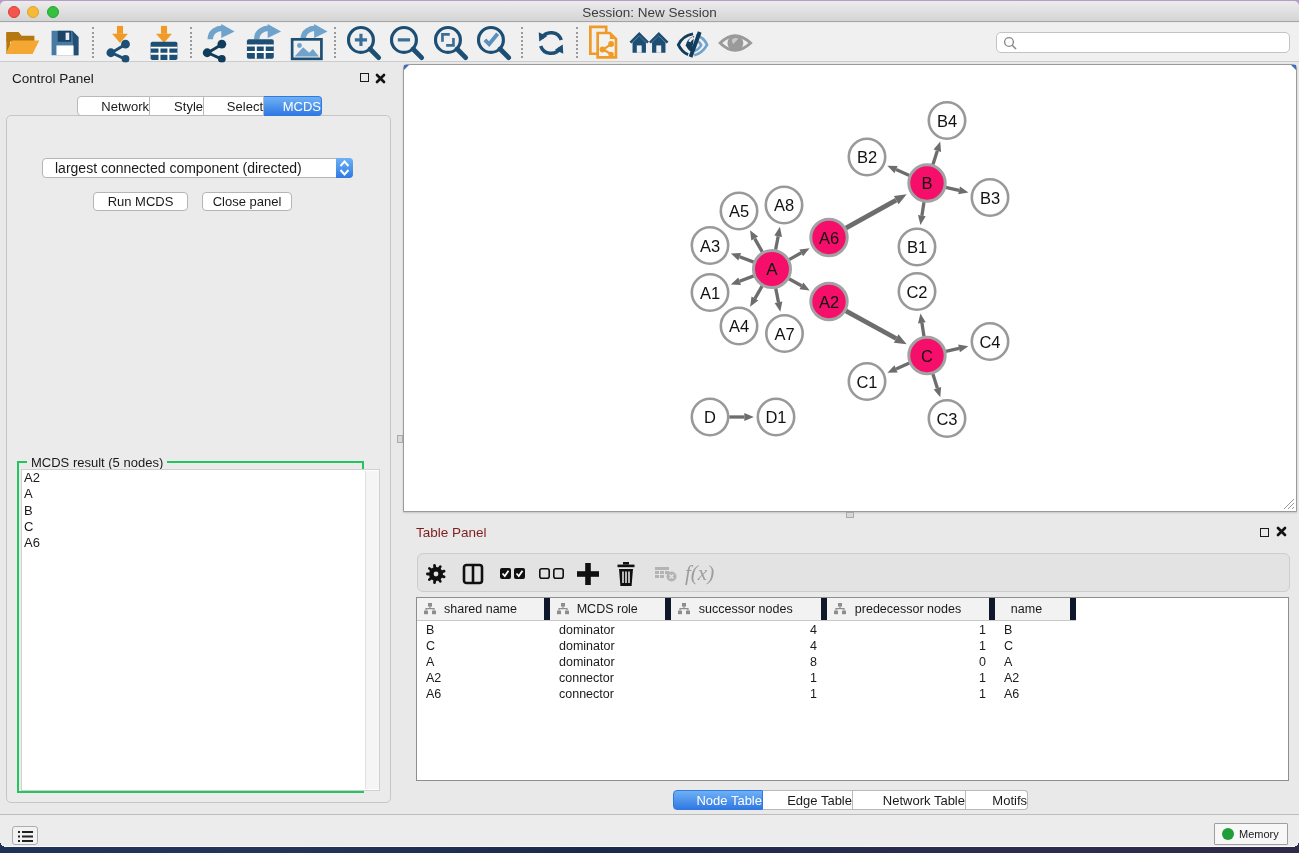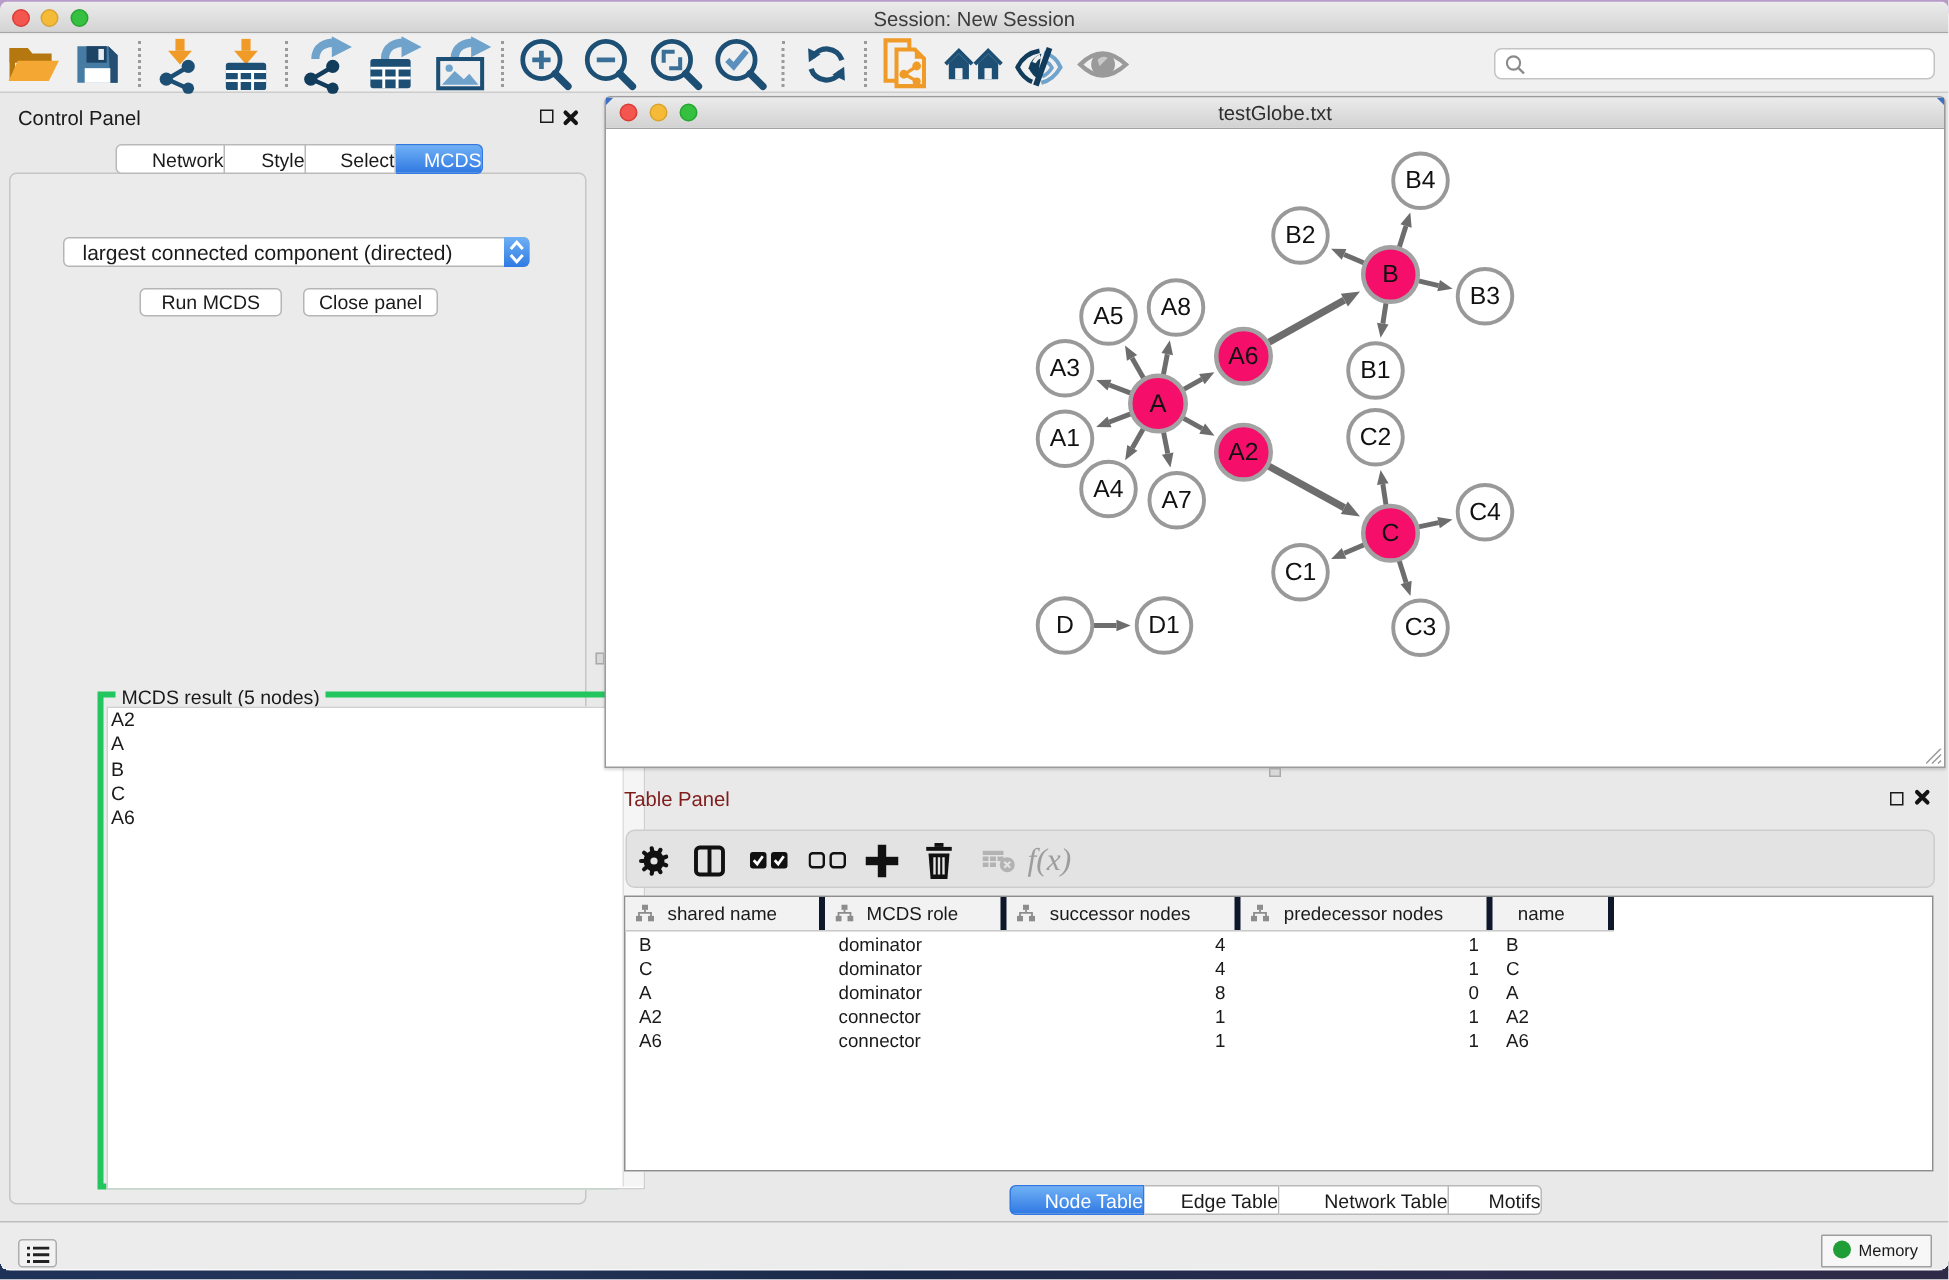--- a/index.html
+++ b/index.html
@@ -40,21 +40,21 @@
   font-size:14px; color:#1a1a1a; }
 .combo { position:absolute; left:42px; top:158px; width:311px; height:20px;
   background:#fff; border:1px solid #b5b5b5; border-radius:4px; font-size:14px;
   color:#1a1a1a; line-height:18px; padding-left:12px; }
 .combo .step { position:absolute; right:-1px; top:-1px; width:17px; height:20px;
   background:linear-gradient(#6fb1f5,#2e7ae3); border-radius:0 4px 4px 0; }
 .btn { position:absolute; height:19px; background:#fff; border:1px solid #b5b5b5;
   border-radius:4px; font-size:13px; color:#1a1a1a; text-align:center; line-height:17px; }
 
 .gbox { position:absolute; left:17px; top:461px; width:347px; height:332px;
-  border:4px solid #22c55e;margin-left:48px; }
+  border:2px solid #22c55e; }
 .gbox .gtitle { position:absolute; left:8px; top:-8px; background:#ebebeb;
   padding:0 4px; font-size:13px; color:#1a1a1a; }
 .gbox .list { position:absolute; left:2px; top:6px; width:359px; height:322px;
   background:#fff; border:1px solid #d0d0d0; font-size:13px; color:#1a1a1a; }
 .gbox .list div { padding-left:2px; height:16.3px; line-height:16.3px; }
 .gbox .sbar { position:absolute; right:1px; top:7px; width:14px; height:320px;
   background:#f5f5f5; border-left:1px solid #e0e0e0; }
 
 .iwin { position:absolute; left:403px; top:64px; width:894px; height:448px;
   background:#fff; border:1px solid #9b9b9b; border-radius:4px 4px 0 0;
@@ -66,21 +66,21 @@
 .iwin .tl.red { left:9px; } .iwin .tl.yel { left:29px; } .iwin .tl.grn { left:49px; }
 .iwin .bar .wtitle { top:3px; color:#2e2e2e; }
 
 .tp-title { position:absolute; left:416px; top:525px; font-size:13.5px; color:#7f1d1d; }
 .tbar { position:absolute; left:417px; top:553px; width:873px; height:39px;
   background:#e3e3e3; border:1px solid #cdcdcd; border-radius:6px; }
 .ttable { position:absolute; left:416px; top:597px; width:873px; height:184px;
   background:#fff; border:1px solid #8e8e8e; }
 .thead { position:absolute; left:0; top:0; width:659px; height:23px;
   background:#f2f2f2; border-bottom:1px solid #c9c9c9; }
-.hcell { position:absolute; top:0; height:22px; border-right:4px solid #0f172a;
+.hcell { position:absolute; top:0; height:22px; border-right:6px solid #0f172a;
   font-size:12.5px; color:#1a1a1a; text-align:center; line-height:22px; }
 .trow { position:absolute; font-size:12.5px; color:#1a1a1a; height:16px; line-height:16px; }
 
 .btabs { position:absolute; left:673px; top:790px; height:21px; display:flex; }
 
 .statusbar { position:absolute; left:0; top:814px; width:1299px; height:33px;
   background:#ececec; border-top:1px solid #bdbdbd; }
 .listbtn { position:absolute; left:12px; top:11px; width:26px; height:19px;
   background:#f2f2f2; border:1px solid #adadad; border-radius:3px; }
 .membtn { position:absolute; left:1214px; top:8px; width:74px; height:22px;
@@ -264,26 +264,20 @@
   <div class="list">
     <div>A2</div>
         <div>A</div>
         <div>B</div>
         <div>C</div>
         <div>A6</div>
     <div class="sbar" style="right:0;top:1px;height:318px"></div>
   </div>
 </div>
 <div class="iwin">
-  <div class="bar">
-    <span class="tl red"></span>
-        <span class="tl yel"></span>
-        <span class="tl grn"></span>
-    <div class="wtitle">testGlobe.txt</div>
-  </div>
   <svg style="position:absolute;left:0;top:0" width="5" height="5" viewBox="0 0 5 5">
         <path d="M0 0 L5 0 L0 5 Z" fill="#3d6fc4"></path>
       </svg>
   <svg style="position:absolute;right:0;top:0" width="5" height="5" viewBox="0 0 5 5">
         <path d="M0 0 L5 0 L5 5 Z" fill="#3d6fc4"></path>
       </svg>
   <svg style="position:absolute;right:1px;bottom:1px" width="11" height="11" viewBox="0 0 11 11">
     <g stroke="#9a9a9a" stroke-width="1">
       <line x1="10" y1="0" x2="0" y2="10"></line>
           <line x1="10" y1="4" x2="4" y2="10"></line>

